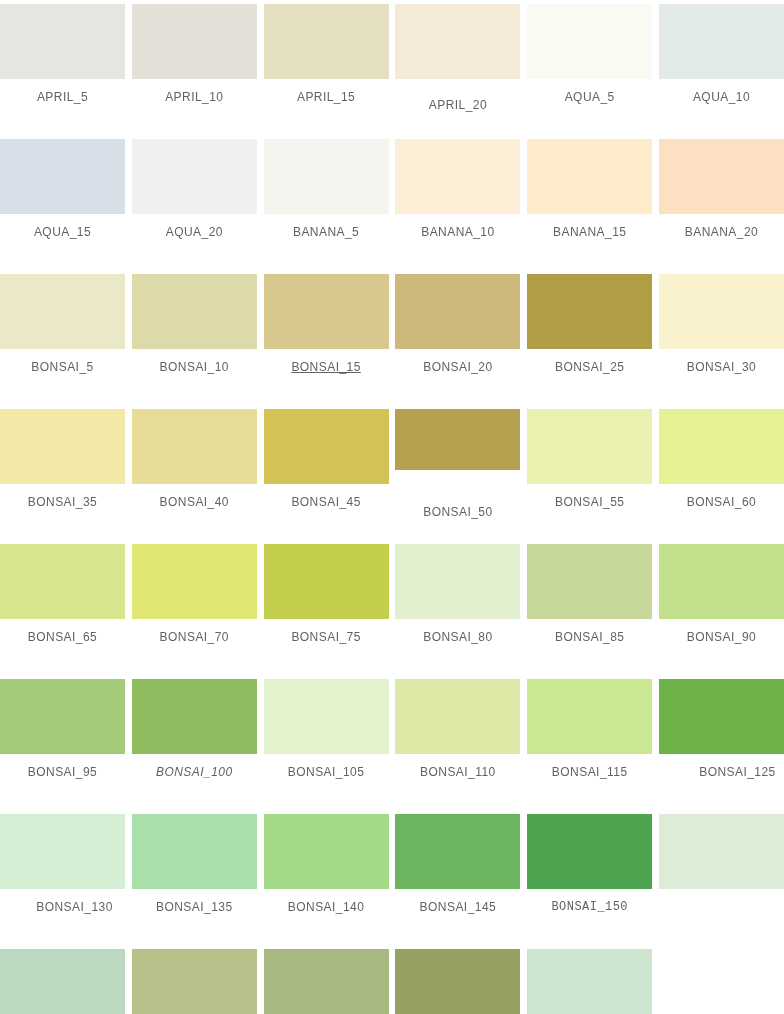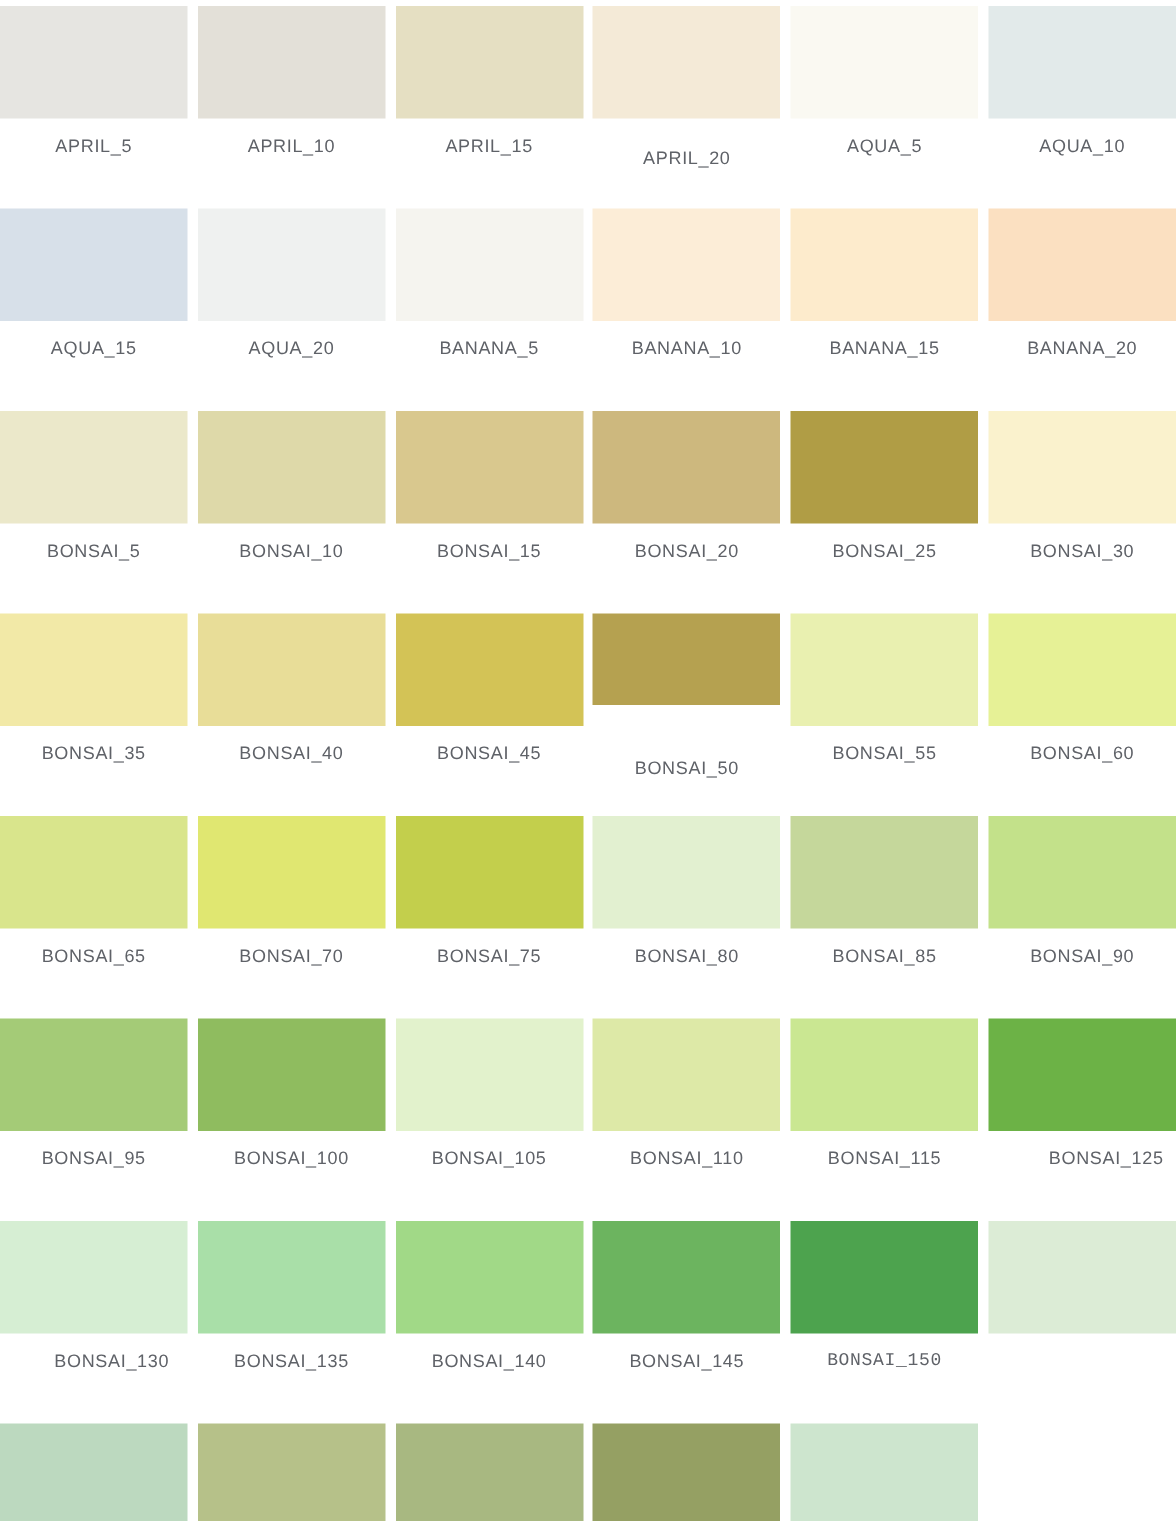--- a/index.html
+++ b/index.html
@@ -106,21 +106,21 @@
     <div class="swatch-cell">
       <span class="swatch-chip" style="background: rgb(235, 232, 202);"></span>
       <span class="swatch-label" style="color: rgb(95, 98, 104);">BONSAI_5</span>
     </div>
     <div class="swatch-cell">
       <span class="swatch-chip" style="background: rgb(222, 217, 169);"></span>
       <span class="swatch-label" style="color: rgb(95, 98, 104);">BONSAI_10</span>
     </div>
     <div class="swatch-cell">
       <span class="swatch-chip" style="background: rgb(217, 200, 142);"></span>
-      <span class="swatch-label" style="color: rgb(95, 98, 104);">BONSAI_15</span>
+      <span class="swatch-label" style="color: rgb(95, 98, 104); text-decoration: underline;">BONSAI_15</span>
     </div>
     <div class="swatch-cell">
       <span class="swatch-chip" style="background: rgb(205, 184, 126);"></span>
       <span class="swatch-label" style="color: rgb(95, 98, 104);">BONSAI_20</span>
     </div>
     <div class="swatch-cell">
       <span class="swatch-chip" style="background: rgb(176, 157, 69);"></span>
       <span class="swatch-label" style="color: rgb(95, 98, 104);">BONSAI_25</span>
     </div>
     <div class="swatch-cell">
@@ -174,21 +174,21 @@
     <div class="swatch-cell">
       <span class="swatch-chip" style="background: rgb(195, 225, 138);"></span>
       <span class="swatch-label" style="color: rgb(95, 98, 104);">BONSAI_90</span>
     </div>
     <div class="swatch-cell">
       <span class="swatch-chip" style="background: rgb(164, 203, 119);"></span>
       <span class="swatch-label" style="color: rgb(95, 98, 104);">BONSAI_95</span>
     </div>
     <div class="swatch-cell">
       <span class="swatch-chip" style="background: rgb(143, 188, 95);"></span>
-      <span class="swatch-label" style="color: rgb(95, 98, 104);">BONSAI_100</span>
+      <span class="swatch-label" style="color: rgb(95, 98, 104); font-style: italic;">BONSAI_100</span>
     </div>
     <div class="swatch-cell">
       <span class="swatch-chip" style="background: rgb(226, 242, 204);"></span>
       <span class="swatch-label" style="color: rgb(95, 98, 104);">BONSAI_105</span>
     </div>
     <div class="swatch-cell">
       <span class="swatch-chip" style="background: rgb(221, 233, 167);"></span>
       <span class="swatch-label" style="color: rgb(95, 98, 104);">BONSAI_110</span>
     </div>
     <div class="swatch-cell">

